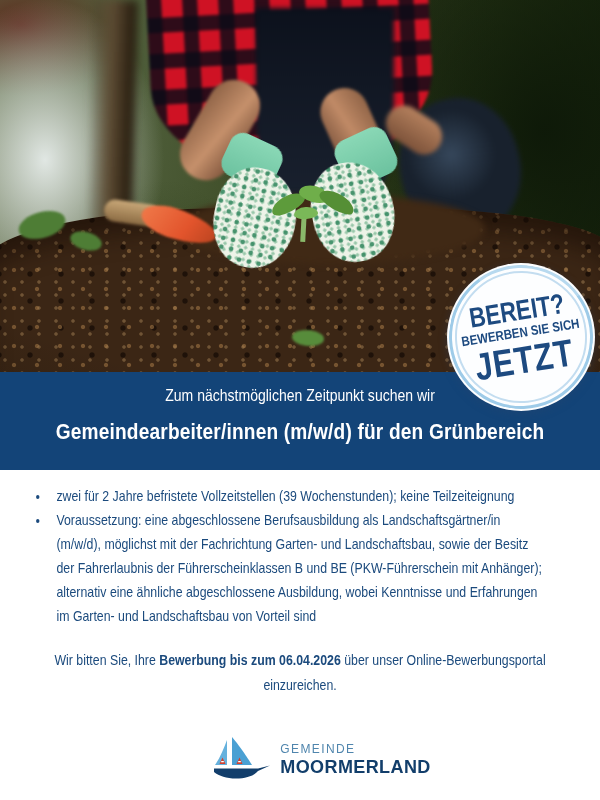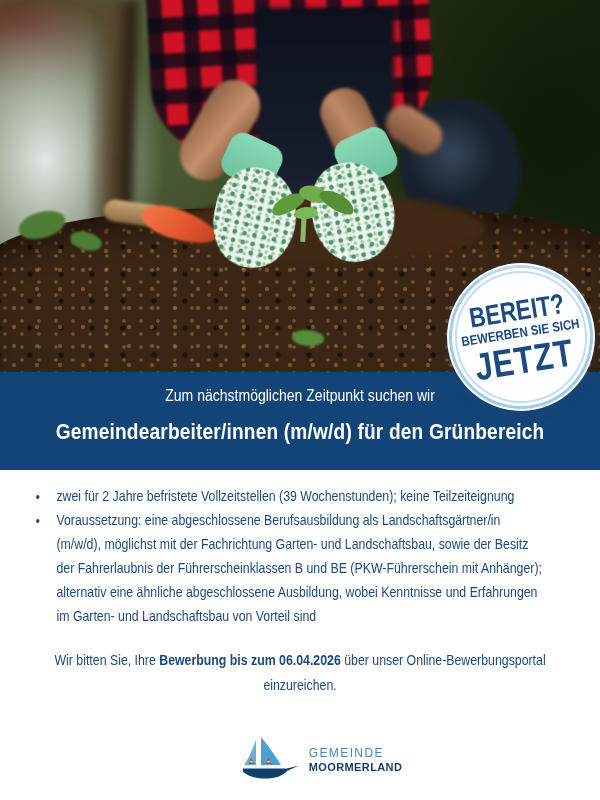--- a/index.html
+++ b/index.html
@@ -105,21 +105,21 @@
   ul.bullets li { font-size:14.5px; line-height:24px; padding-left:9px; }
   .closing-scale { position:absolute; left:0; top:178px; width:706px; transform:scaleX(.85); transform-origin:left top;
     text-align:center; font-size:14.5px; line-height:25px; padding:0 55px; box-sizing:border-box; }
   .closing-scale b { font-weight:bold; }
 
   
   .logo { position:absolute; left:0; top:736px; width:596px; display:flex; justify-content:center;
     align-items:center; gap:9px;padding-left:24px; }
   .logo-text { display:flex; flex-direction:column; line-height:1.15; }
   .logo-top { font-size:12px; letter-spacing:1.4px; color:#4f85ad; }
-  .logo-bottom { font-size:11px; font-weight:bold; color:#123e6b; letter-spacing:.4px; }
+  .logo-bottom { font-size:18px; font-weight:bold; color:#123e6b; letter-spacing:.4px; }
 </style>
 </head>
 <body>
 
 <div class="poster">
 
   <div class="photo">
     <div class="ph-base"></div>
     <div class="ph-trunk"></div>
     <div class="ph-shirt"></div>

